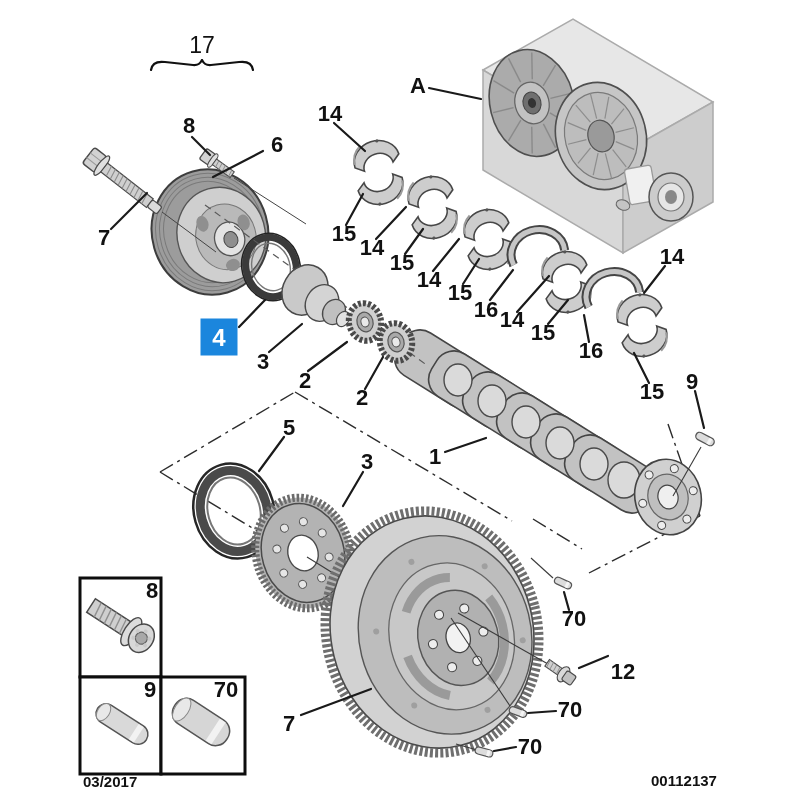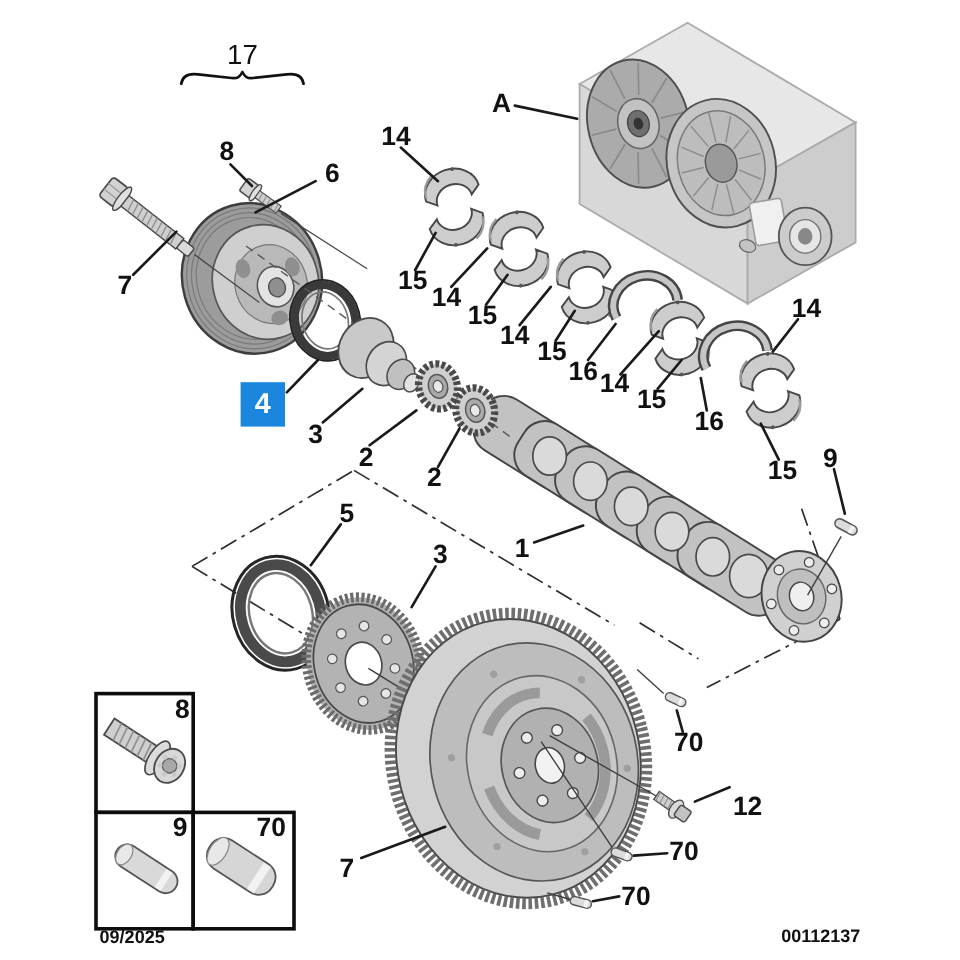--- a/index.html
+++ b/index.html
@@ -374,15 +374,15 @@
       <div class="callout" style="left: 289px; top: 724px;">7</div>
       <div class="callout" style="left: 574px; top: 619px;">70</div>
       <div class="callout" style="left: 570px; top: 710px;">70</div>
       <div class="callout" style="left: 530px; top: 747px;">70</div>
       <div class="callout" style="left: 623px; top: 672px;">12</div>
       <div class="callout" style="left: 152px; top: 591px;">8</div>
       <div class="callout" style="left: 150px; top: 690px;">9</div>
       <div class="callout" style="left: 226px; top: 690px;">70</div>
     </div>
 
-  <div class="footer-date">09/2025</div>
+  <div class="footer-date">03/2017</div>
   <div class="footer-doc">00112137</div>
 </div>
 
 </body></html>

